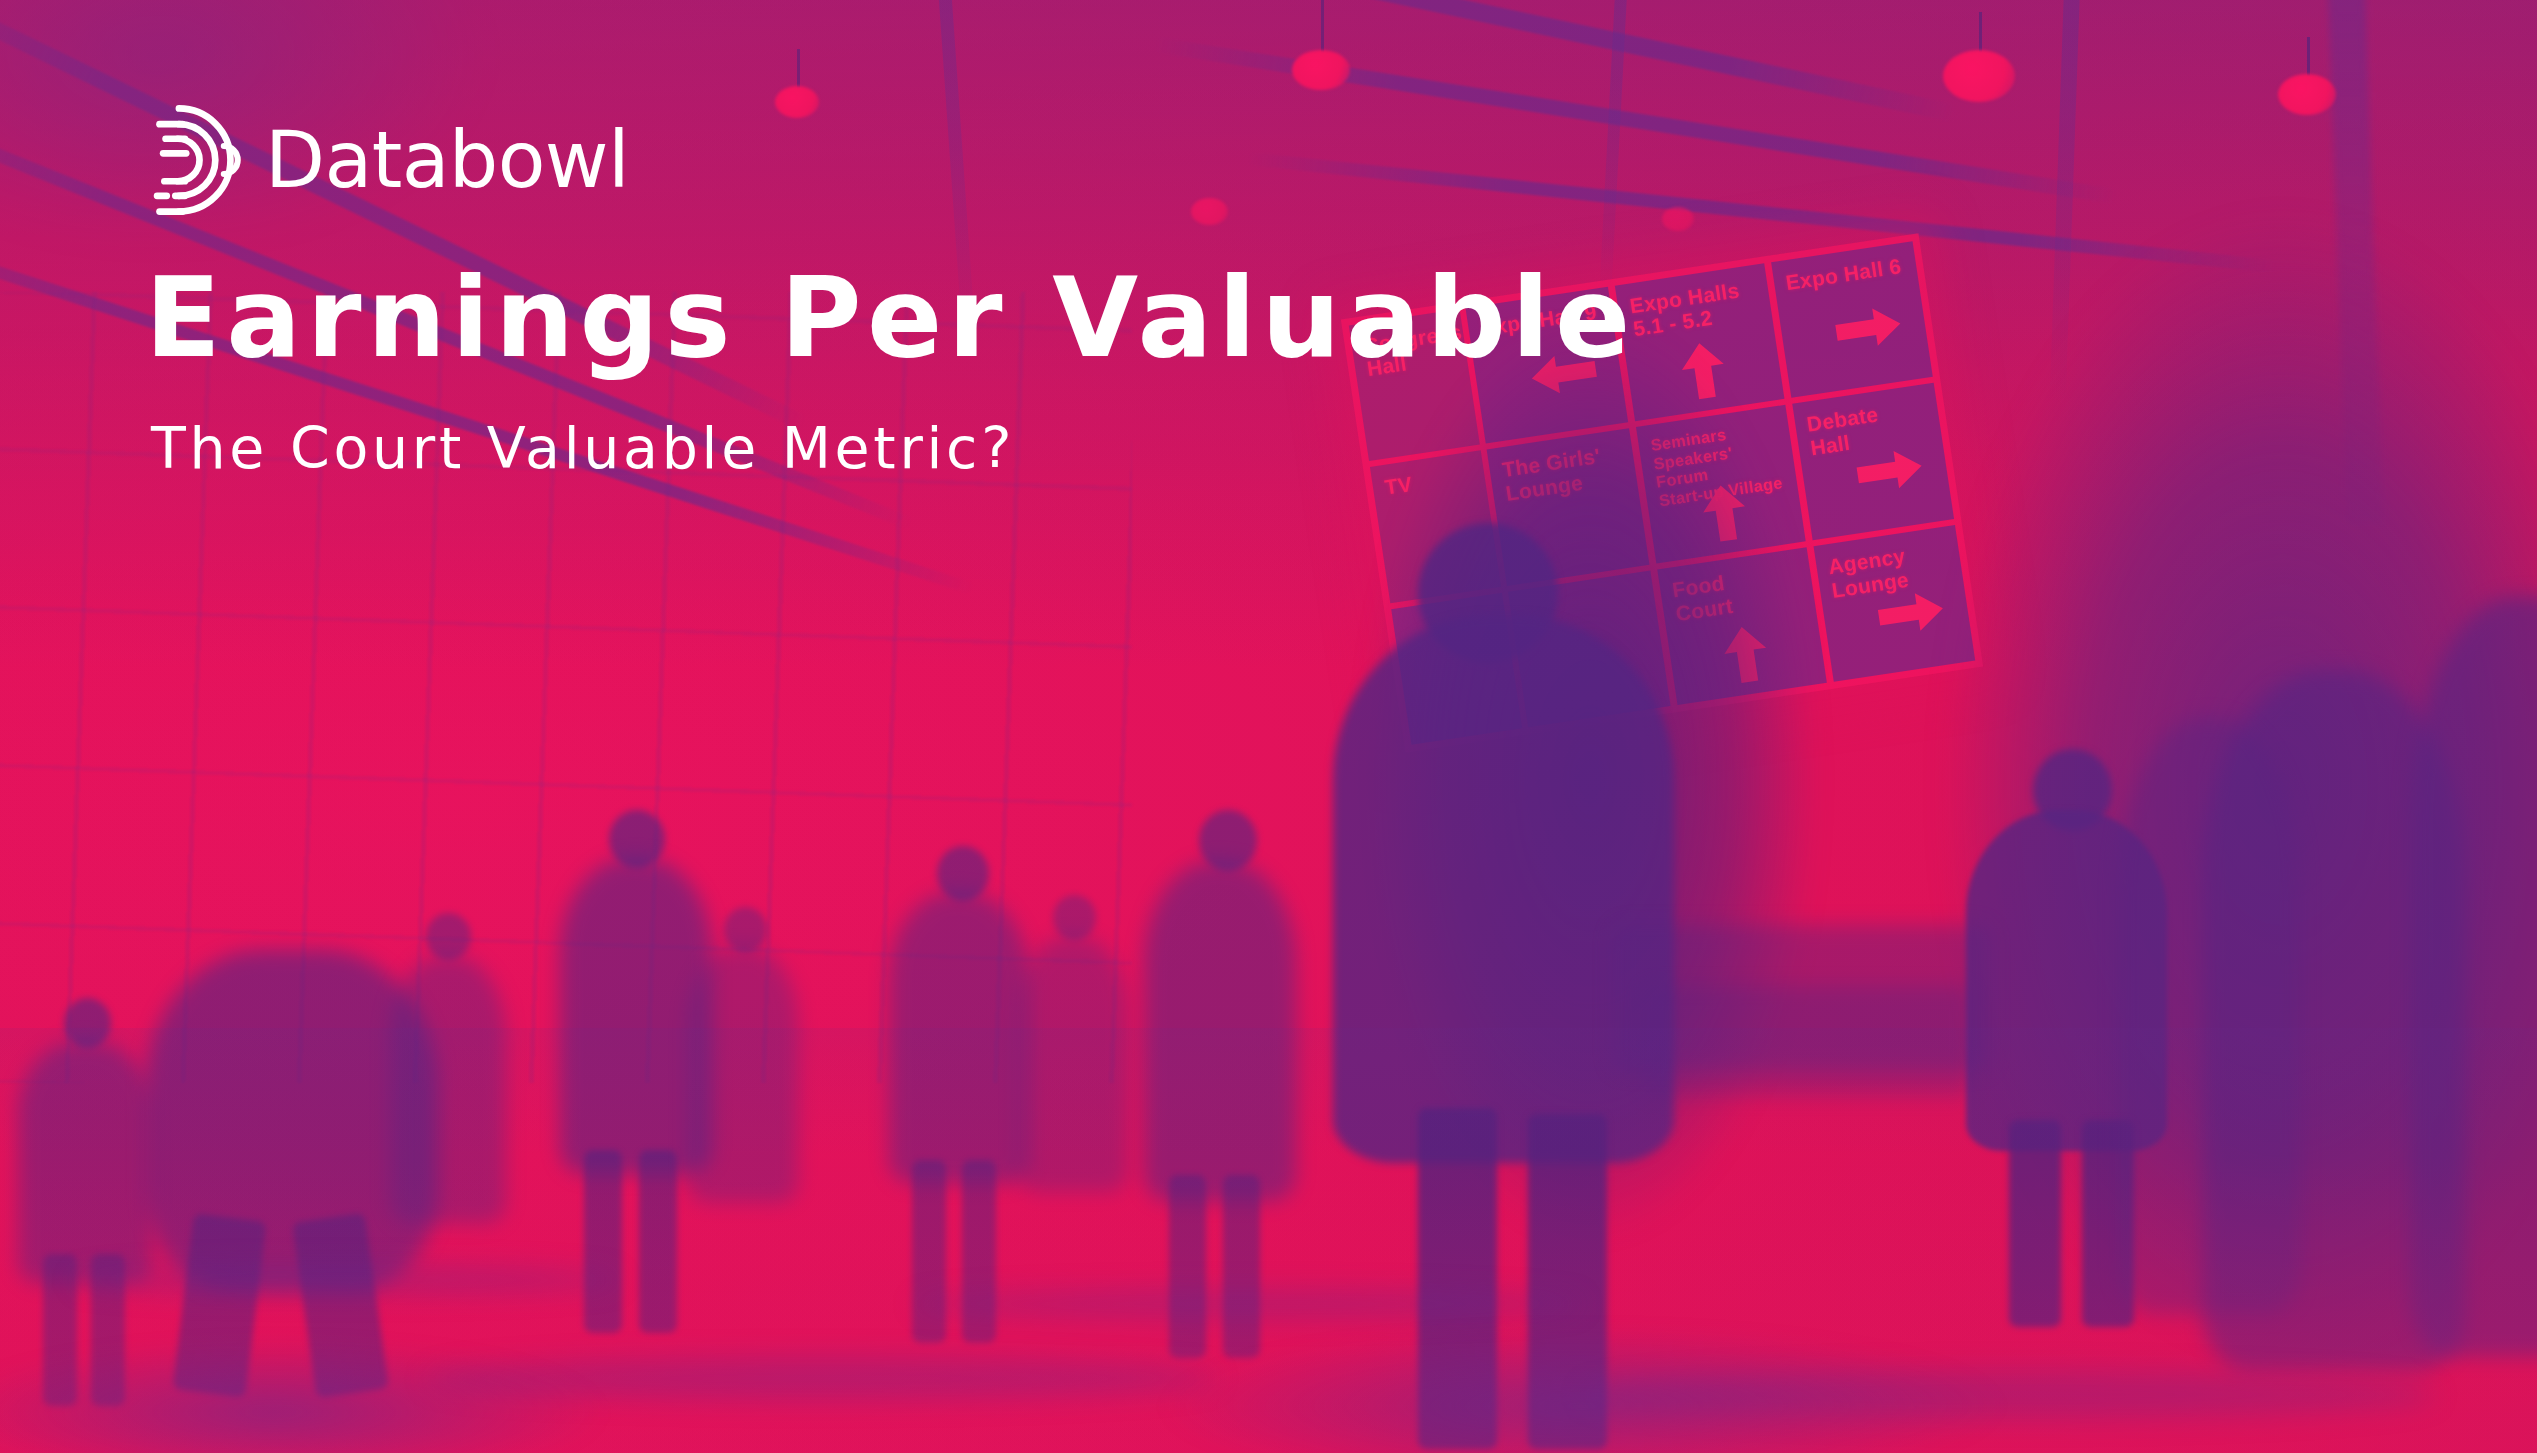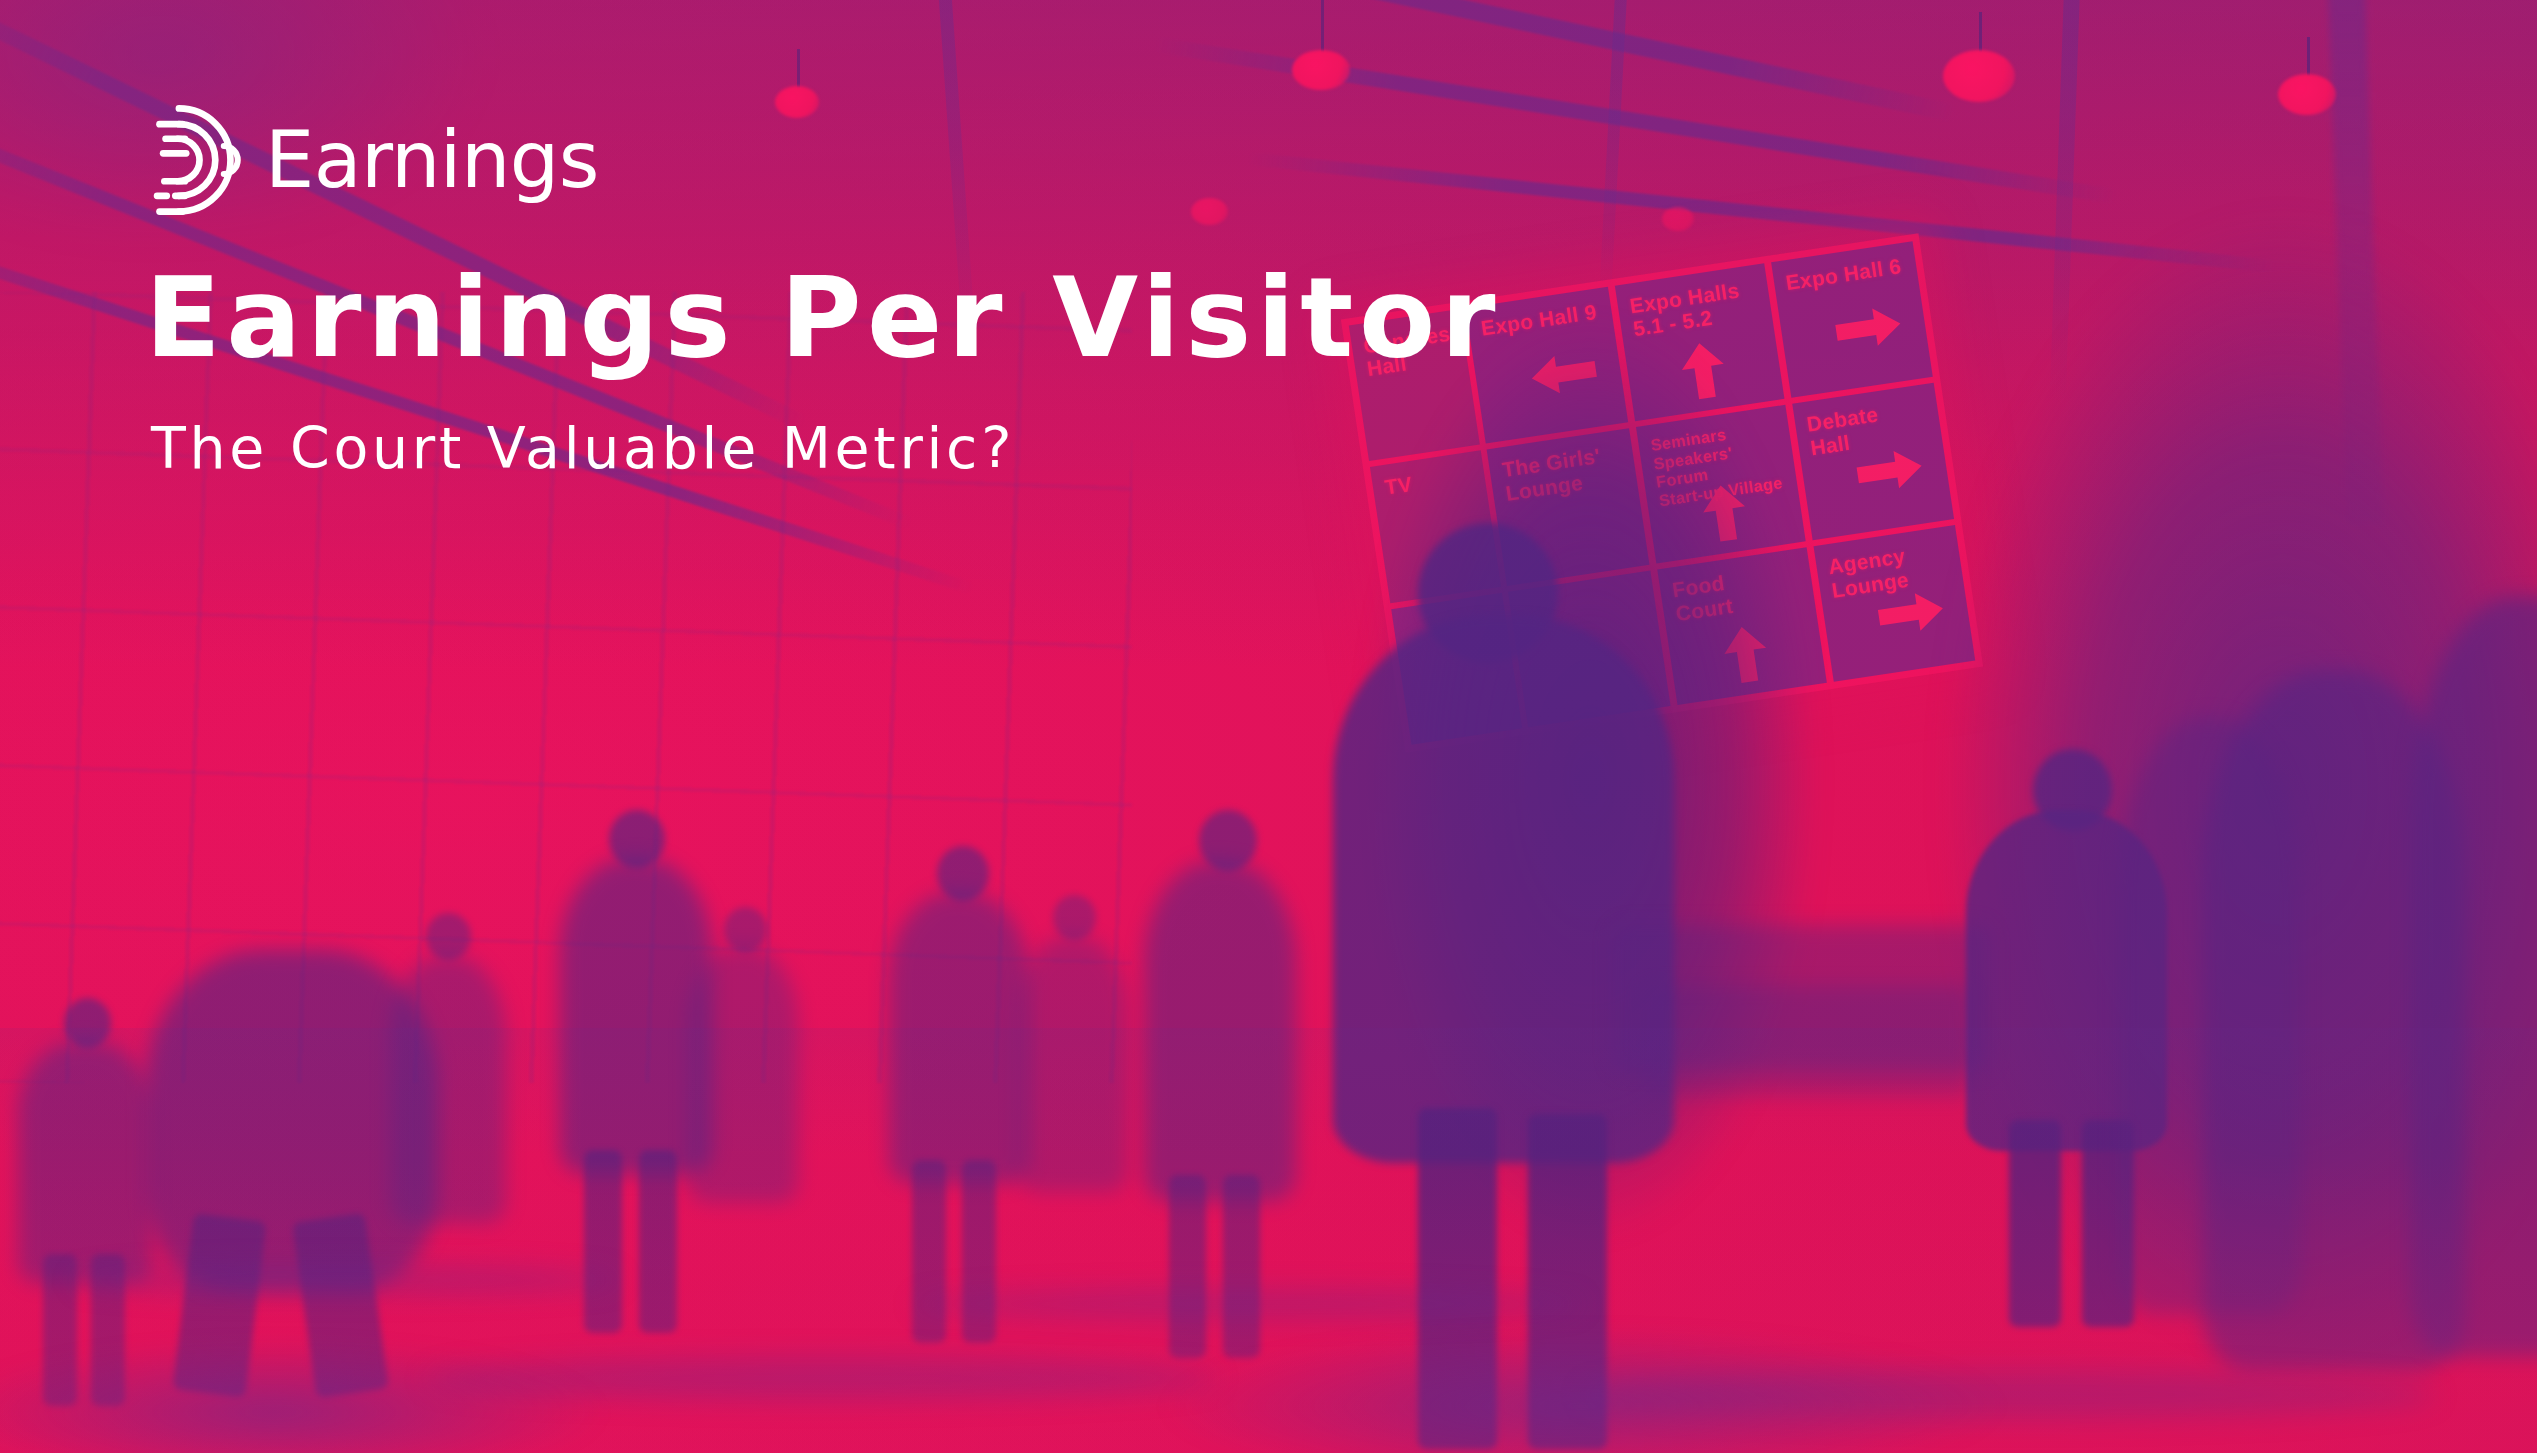--- a/index.html
+++ b/index.html
@@ -398,21 +398,21 @@
           <line x1="14" y1="36" x2="52" y2="36" stroke-width="11"></line>
           <line x1="24" y1="60" x2="56" y2="60" stroke-width="11"></line>
           <line x1="20" y1="84" x2="58" y2="84" stroke-width="11"></line>
 
           <line x1="22" y1="130" x2="56" y2="130" stroke-width="11"></line>
           <line x1="10" y1="154" x2="26" y2="154" stroke-width="11"></line>
           <line x1="40" y1="154" x2="56" y2="154" stroke-width="11"></line>
           <line x1="14" y1="180" x2="52" y2="180" stroke-width="11"></line>
         </g>
       </svg>
-      <div class="logo-word">Earnings</div>
+      <div class="logo-word">Databowl</div>
     </div>
 
-    <div class="headline">Earnings Per Visitor</div>
+    <div class="headline">Earnings Per Valuable</div>
     <div class="subhead">The Court Valuable Metric?</div>
 
   </div>
 </div>
 
 
 </body></html>

